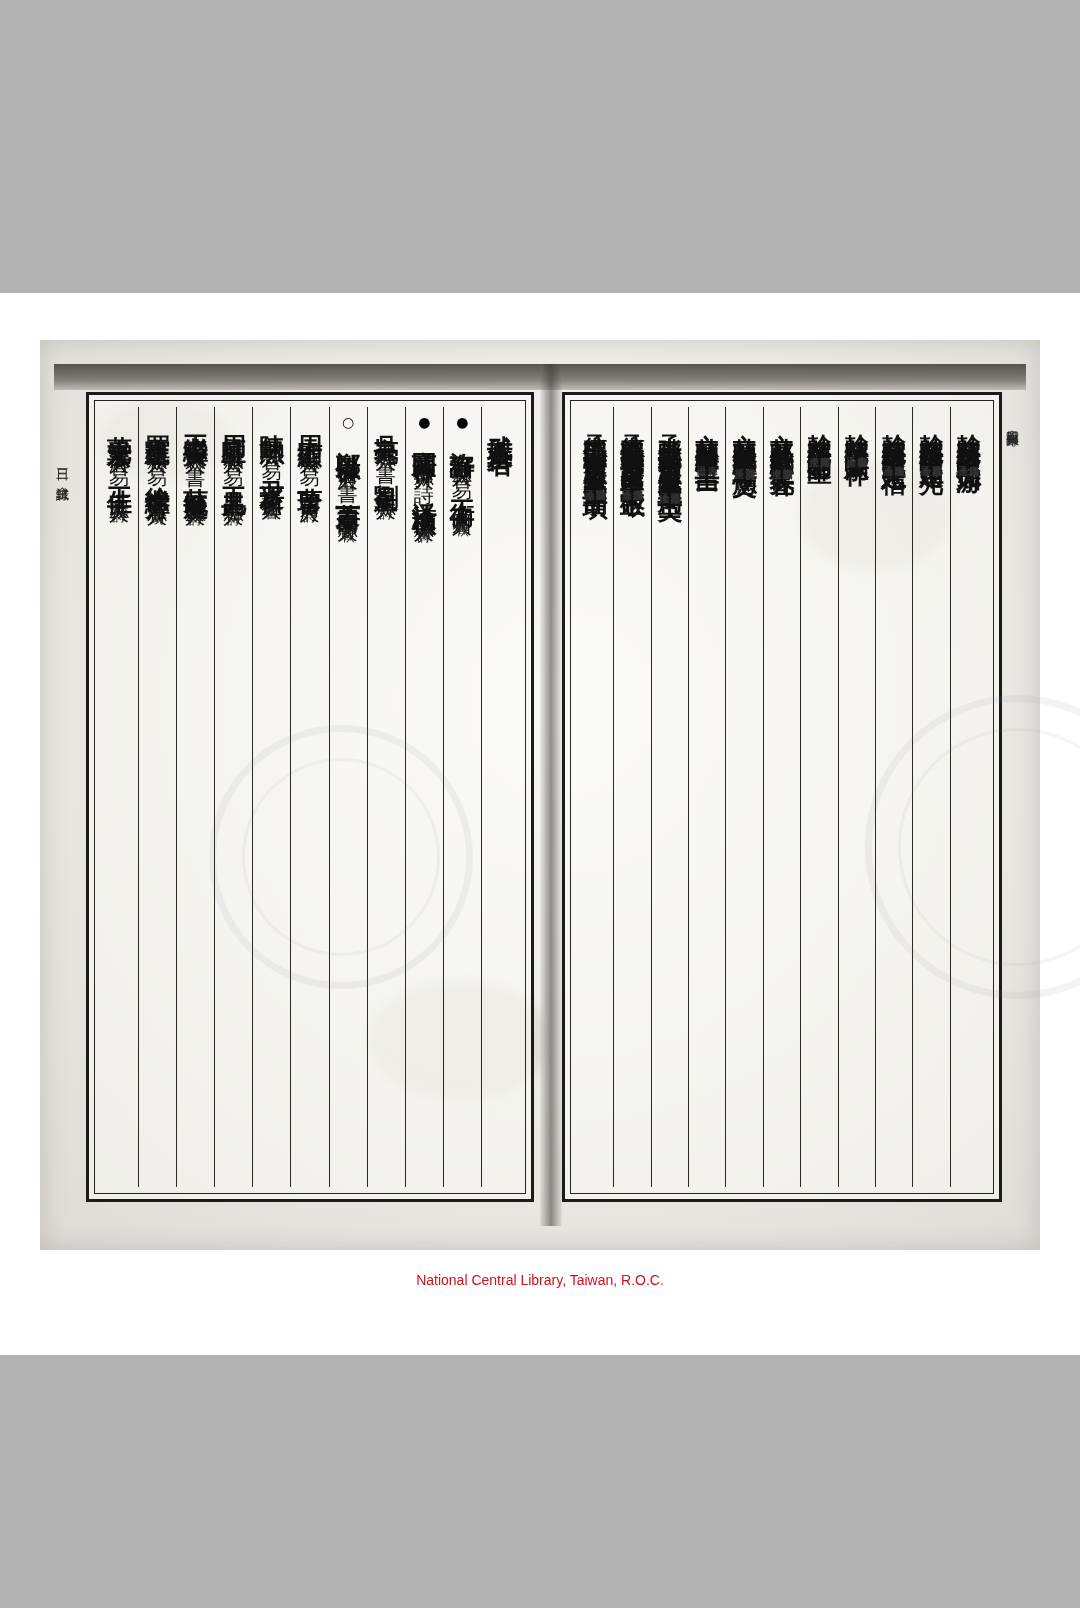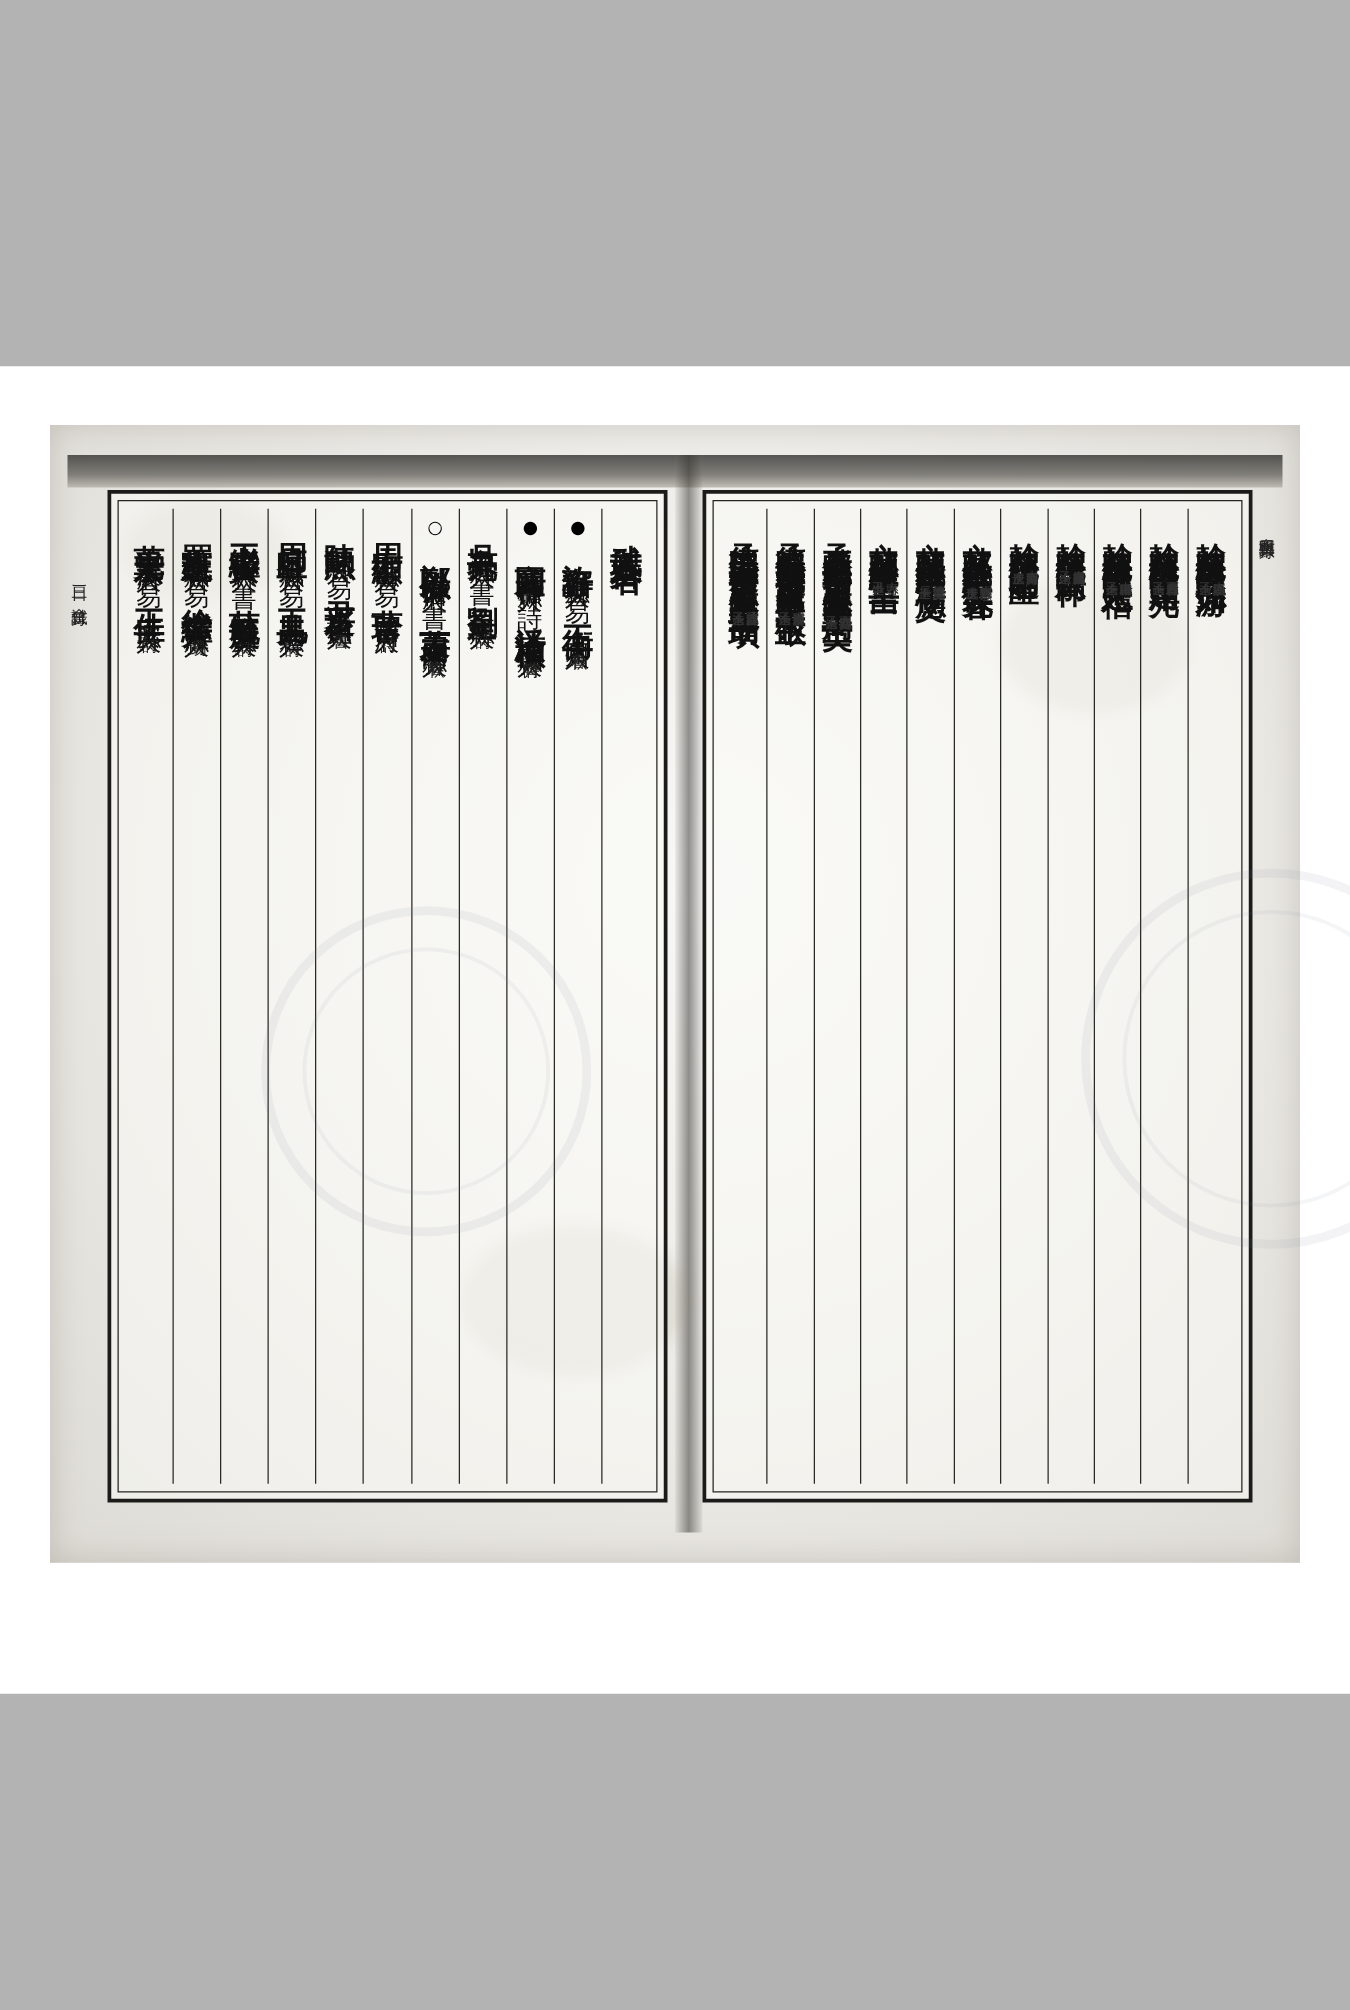--- a/index.html
+++ b/index.html
@@ -380,13 +380,14 @@
     </div>
 
     <div style="position:absolute; left:966px; top:70px; height:760px;">
       <span class="vtext small">皇明貢舉錄</span>
     </div>
     <div style="position:absolute; left:16px; top:118px; height:700px;">
       <span class="vtext small">三日 會試錄</span>
     </div>
   </div>
 
+  <div class="caption">National Central Library, Taiwan, R.O.C.</div>
 </div>
 
 </body></html>

